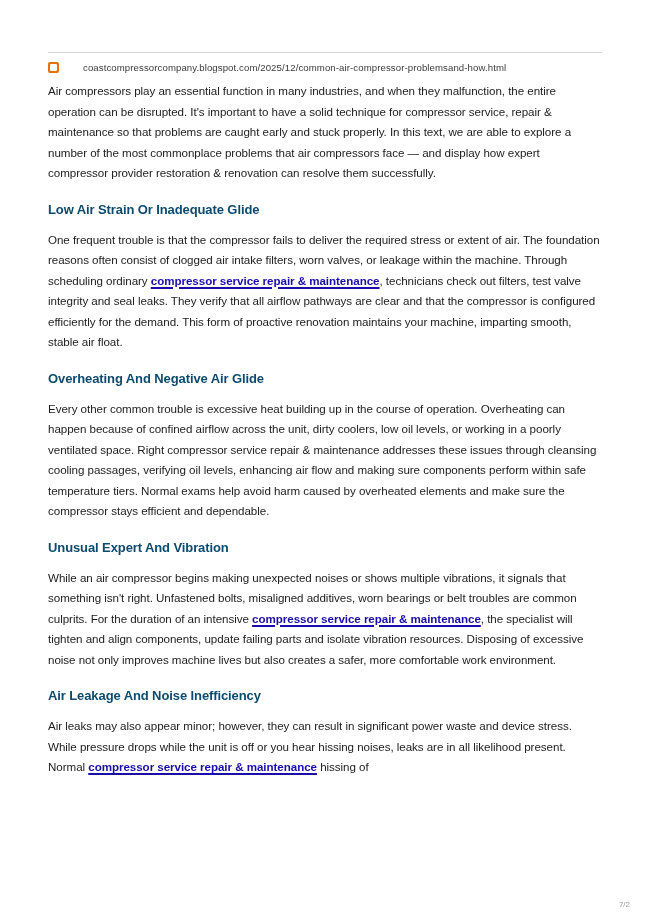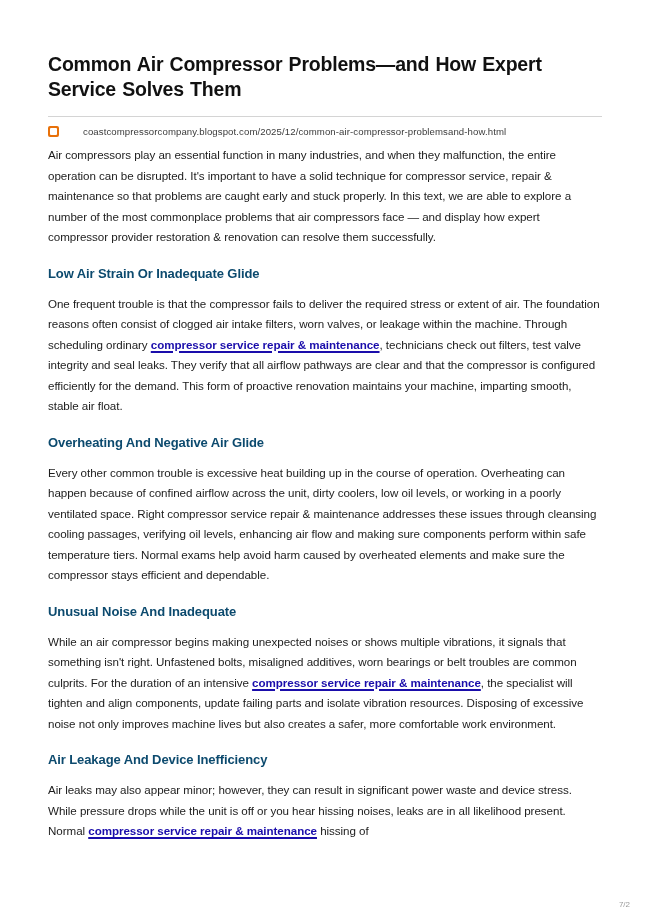--- a/index.html
+++ b/index.html
@@ -108,37 +108,36 @@
     bottom: 10px;
     font-size: 8px;
     color: #9a9a9a;
   }
 </style>
 </head>
 <body>
 
 <div class="page">
 
-  <h1 class="doc-title">Common Air Compressor Problems—and How Expert Service Solves Them</h1>
 
   <div class="url-row">
     <span class="favicon"></span>
     <span class="url-text">coastcompressorcompany.blogspot.com/2025/12/common-air-compressor-problemsand-how.html</span>
   </div>
 
 
   <p class="body-text">Air compressors play an essential function in many industries, and when they malfunction, the entire operation can be disrupted. It's important to have a solid technique for compressor service, repair &amp; maintenance so that problems are caught early and stuck properly. In this text, we are able to explore a number of the most commonplace problems that air compressors face — and display how expert compressor provider restoration &amp; renovation can resolve them successfully.</p>
 
   <h2 class="section-heading">Low Air Strain Or Inadequate Glide</h2>
   <p class="body-text"><span>One frequent trouble is that the compressor fails to deliver the required stress or extent of air. The foundation reasons often consist of clogged air intake filters, worn valves, or leakage within the machine. Through scheduling ordinary </span><a class="inline-link" href="#">compressor service repair &amp; maintenance</a><span>, technicians check out filters, test valve integrity and seal leaks. They verify that all airflow pathways are clear and that the compressor is configured efficiently for the demand. This form of proactive renovation maintains your machine, imparting smooth, stable air float.</span></p>
 
   <h2 class="section-heading">Overheating And Negative Air Glide</h2>
   <p class="body-text">Every other common trouble is excessive heat building up in the course of operation. Overheating can happen because of confined airflow across the unit, dirty coolers, low oil levels, or working in a poorly ventilated space. Right compressor service repair &amp; maintenance addresses these issues through cleansing cooling passages, verifying oil levels, enhancing air flow and making sure components perform within safe temperature tiers. Normal exams help avoid harm caused by overheated elements and make sure the compressor stays efficient and dependable.</p>
 
-  <h2 class="section-heading">Unusual Noise And Inadequate</h2>
+  <h2 class="section-heading">Unusual Expert And Vibration</h2>
   <p class="body-text"><span>While an air compressor begins making unexpected noises or shows multiple vibrations, it signals that something isn't right. Unfastened bolts, misaligned additives, worn bearings or belt troubles are common culprits. For the duration of an intensive </span><a class="inline-link" href="#">compressor service repair &amp; maintenance</a><span>, the specialist will tighten and align components, update failing parts and isolate vibration resources. Disposing of excessive noise not only improves machine lives but also creates a safer, more comfortable work environment.</span></p>
 
-  <h2 class="section-heading">Air Leakage And Device Inefficiency</h2>
+  <h2 class="section-heading">Air Leakage And Noise Inefficiency</h2>
   <p class="body-text"><span>Air leaks may also appear minor; however, they can result in significant power waste and device stress. While pressure drops while the unit is off or you hear hissing noises, leaks are in all likelihood present. Normal </span><a class="inline-link" href="#">compressor service repair &amp; maintenance</a><span> hissing of</span></p>
 
   <div class="page-number">7/2</div>
 
 </div>
 
 </body></html>

